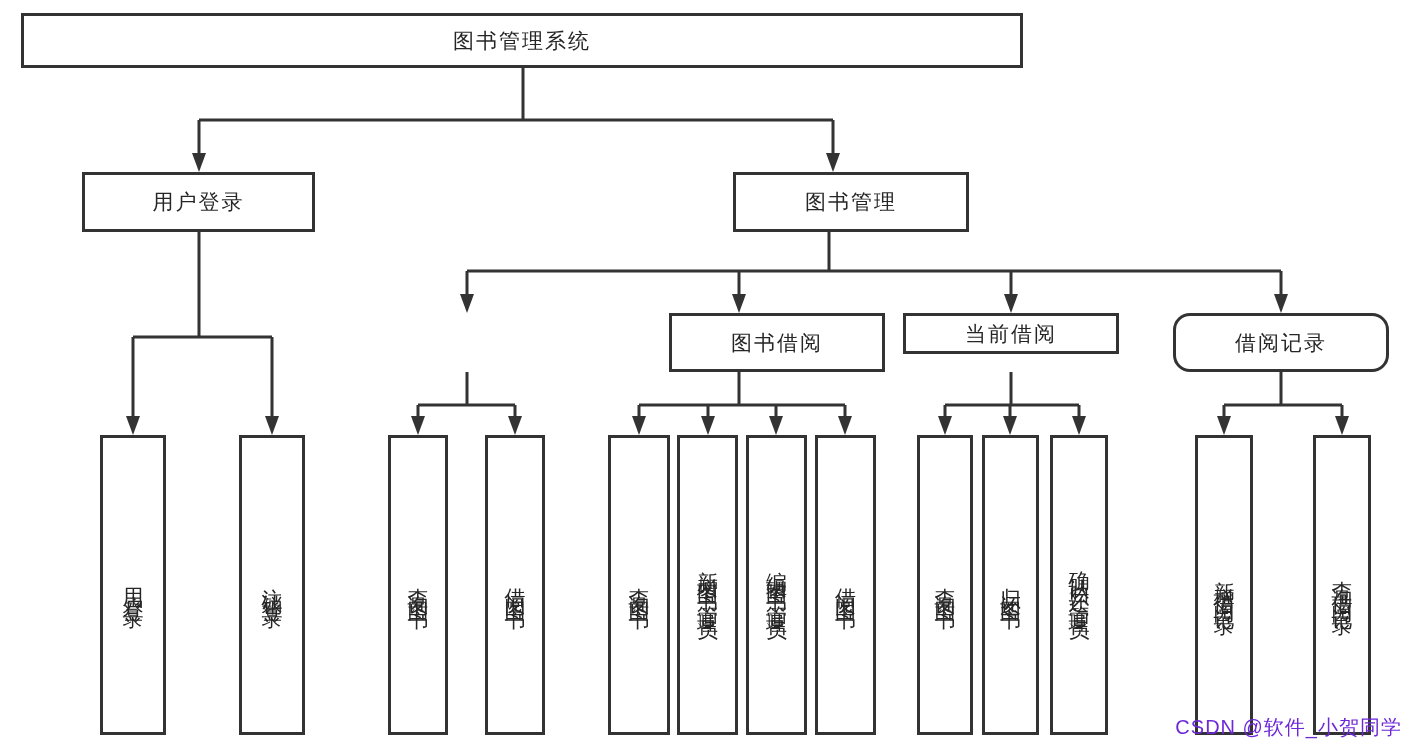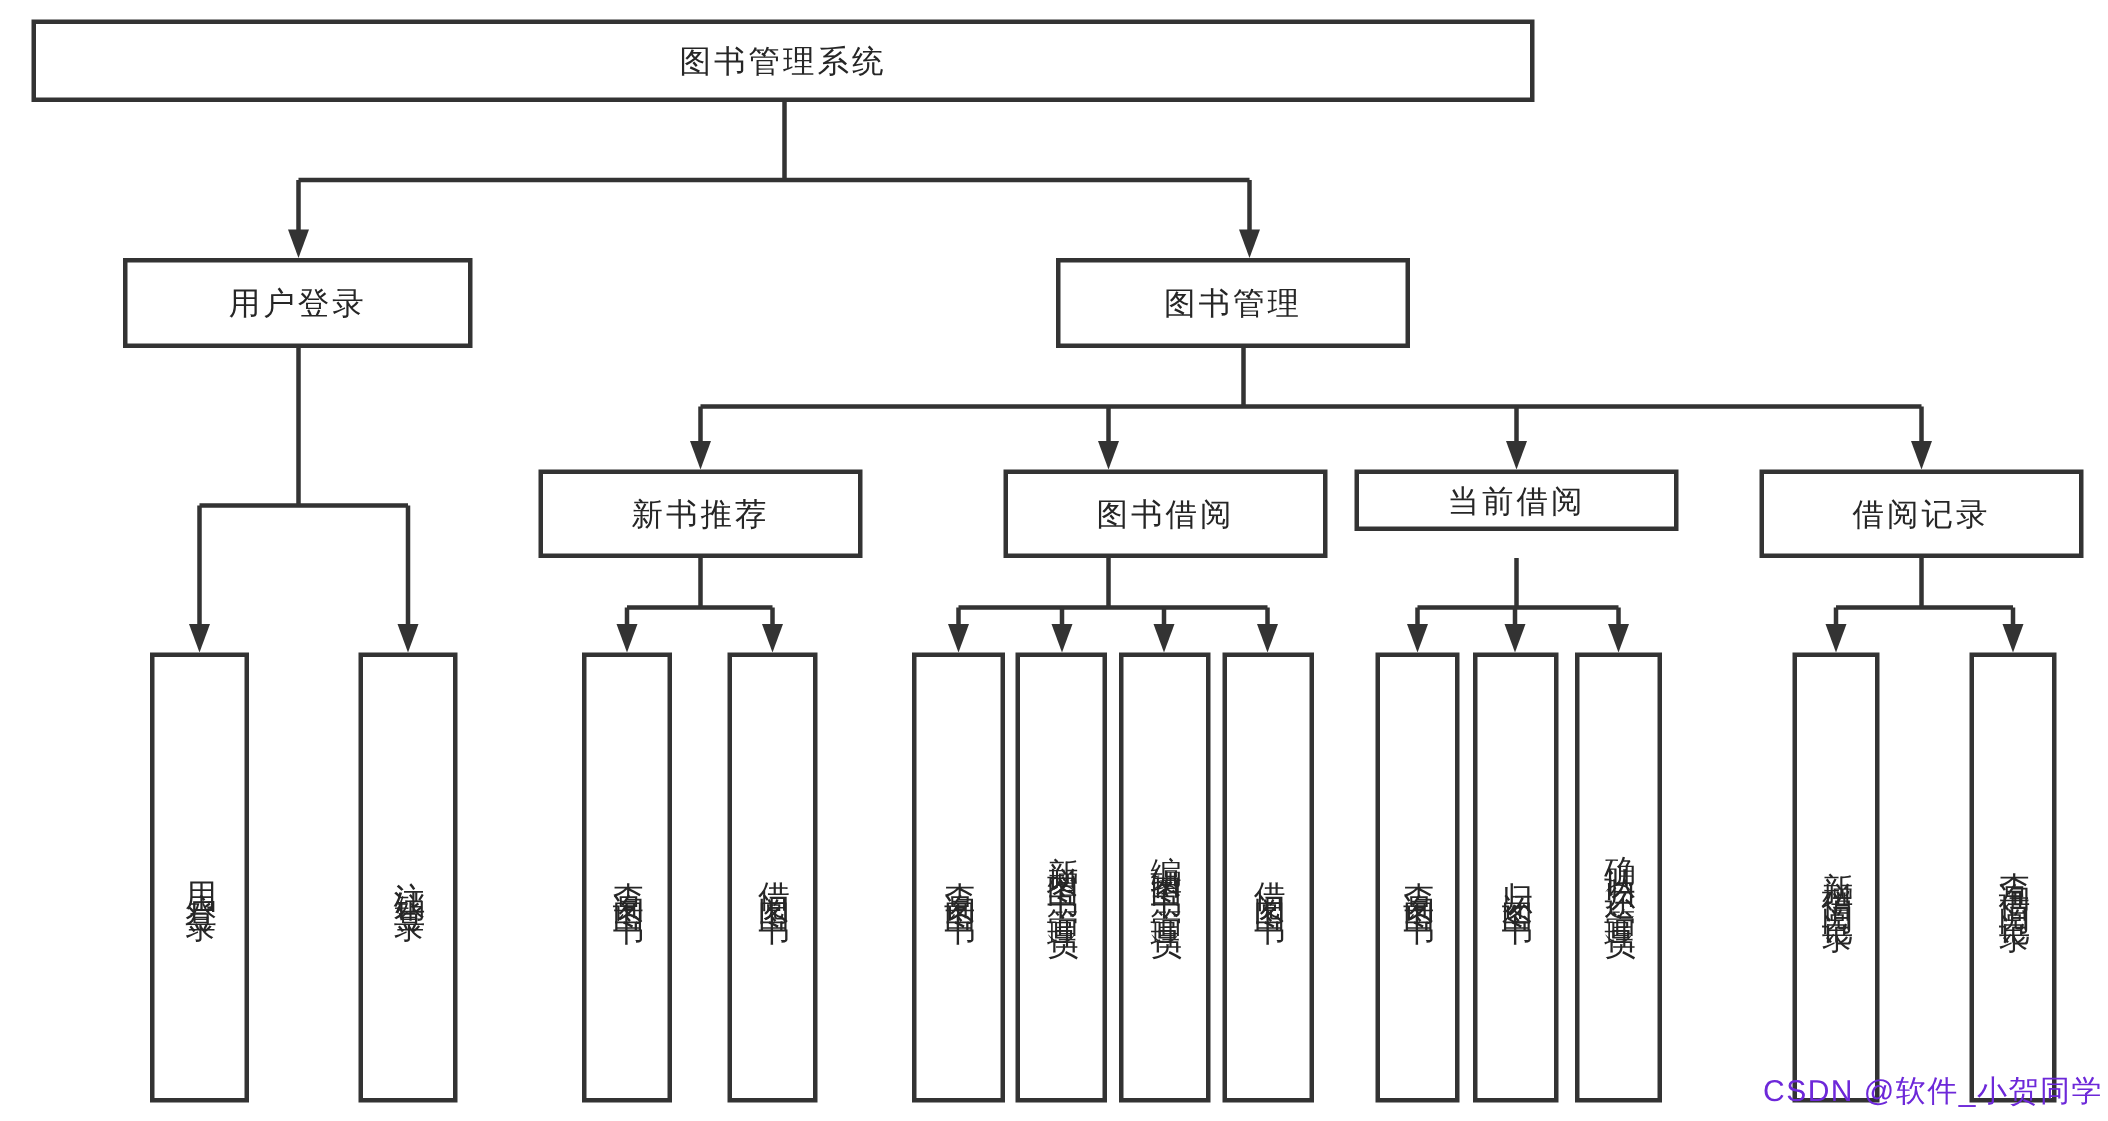--- a/index.html
+++ b/index.html
@@ -60,34 +60,31 @@
     </g>
   </svg>
 
   <div class="node" style="left:21px;top:13px;width:1002px;height:55px;">
     <span class="label">图书管理系统</span>
   </div>
 
   <div class="node" style="left:82px;top:172px;width:233px;height:60px;">
     <span class="label">用户登录</span>
   </div>
-  <div class="node" style="left:704px;top:172px;width:236px;height:60px;">
+  <div class="node" style="left:733px;top:172px;width:236px;height:60px;">
     <span class="label">图书管理</span>
   </div>
 
-  <div class="node" style="left:359px;top:313px;width:216px;height:59px;">
-    <span class="label">新书推荐</span>
-  </div>
   <div class="node" style="left:669px;top:313px;width:216px;height:59px;">
     <span class="label">图书借阅</span>
   </div>
   <div class="node" style="left:903px;top:313px;width:216px;height:41px;">
     <span class="label">当前借阅</span>
   </div>
-  <div class="node" style="left:1173px;top:313px;width:216px;height:59px;">
+  <div class="node" style="left:1173px;top:313px;width:216px;height:59px;border-radius:17px;">
     <span class="label">借阅记录</span>
   </div>
 
   <div class="node leaf" style="left:100px;top:435px;width:66px;height:300px;">
     <span class="label">用户登录</span>
   </div>
   <div class="node leaf" style="left:239px;top:435px;width:66px;height:300px;">
     <span class="label">注销登录</span>
   </div>
 

